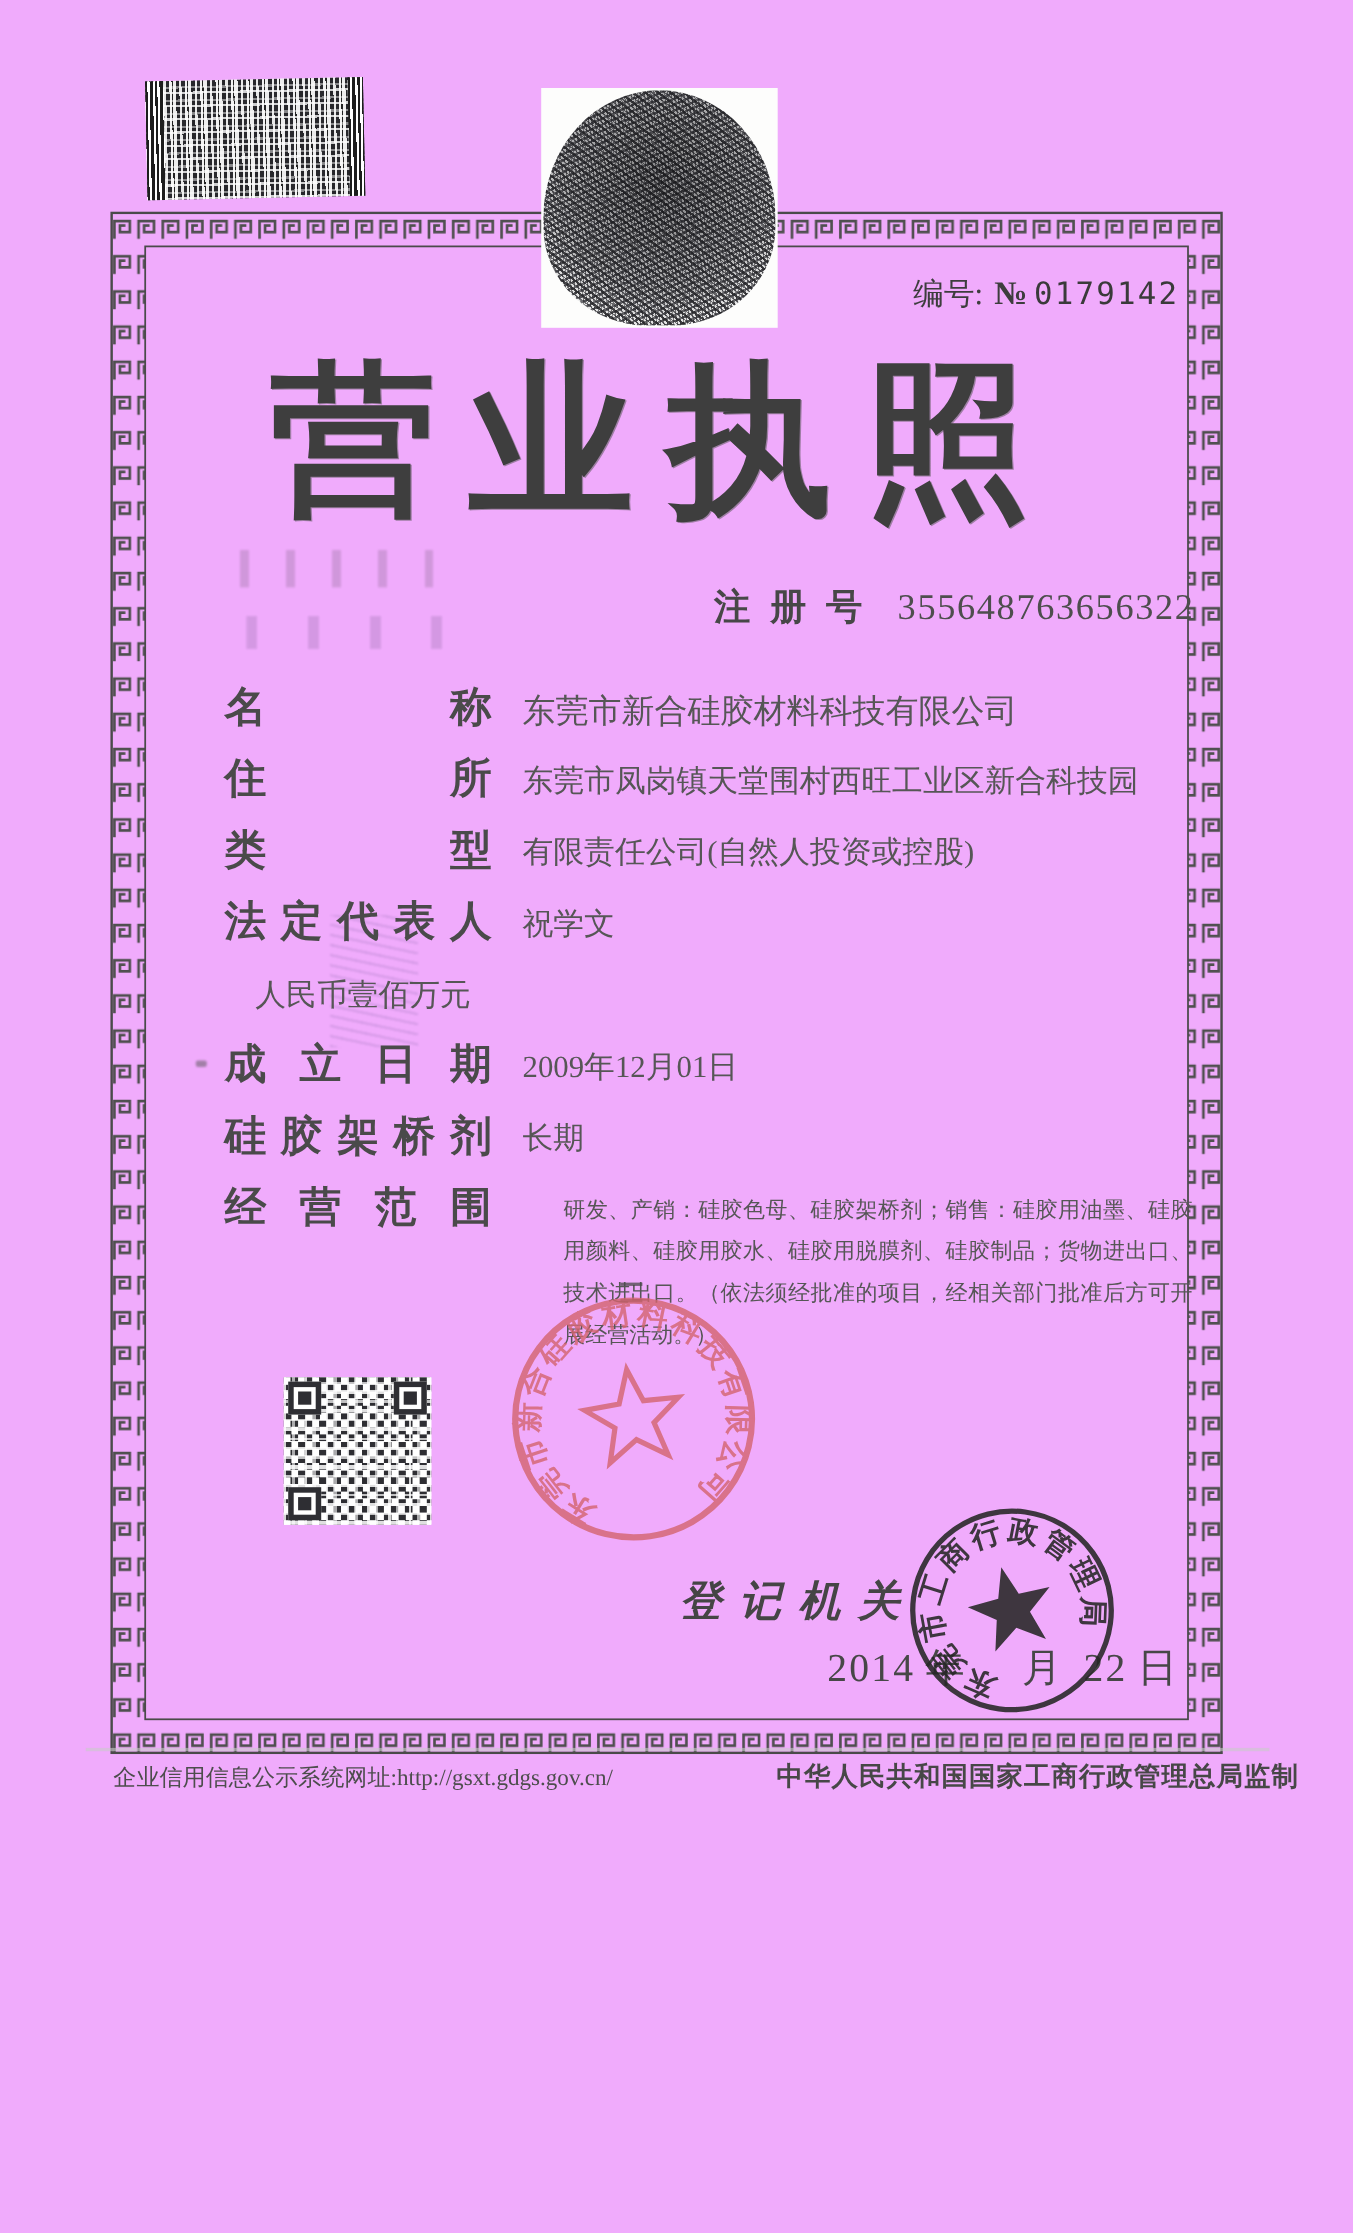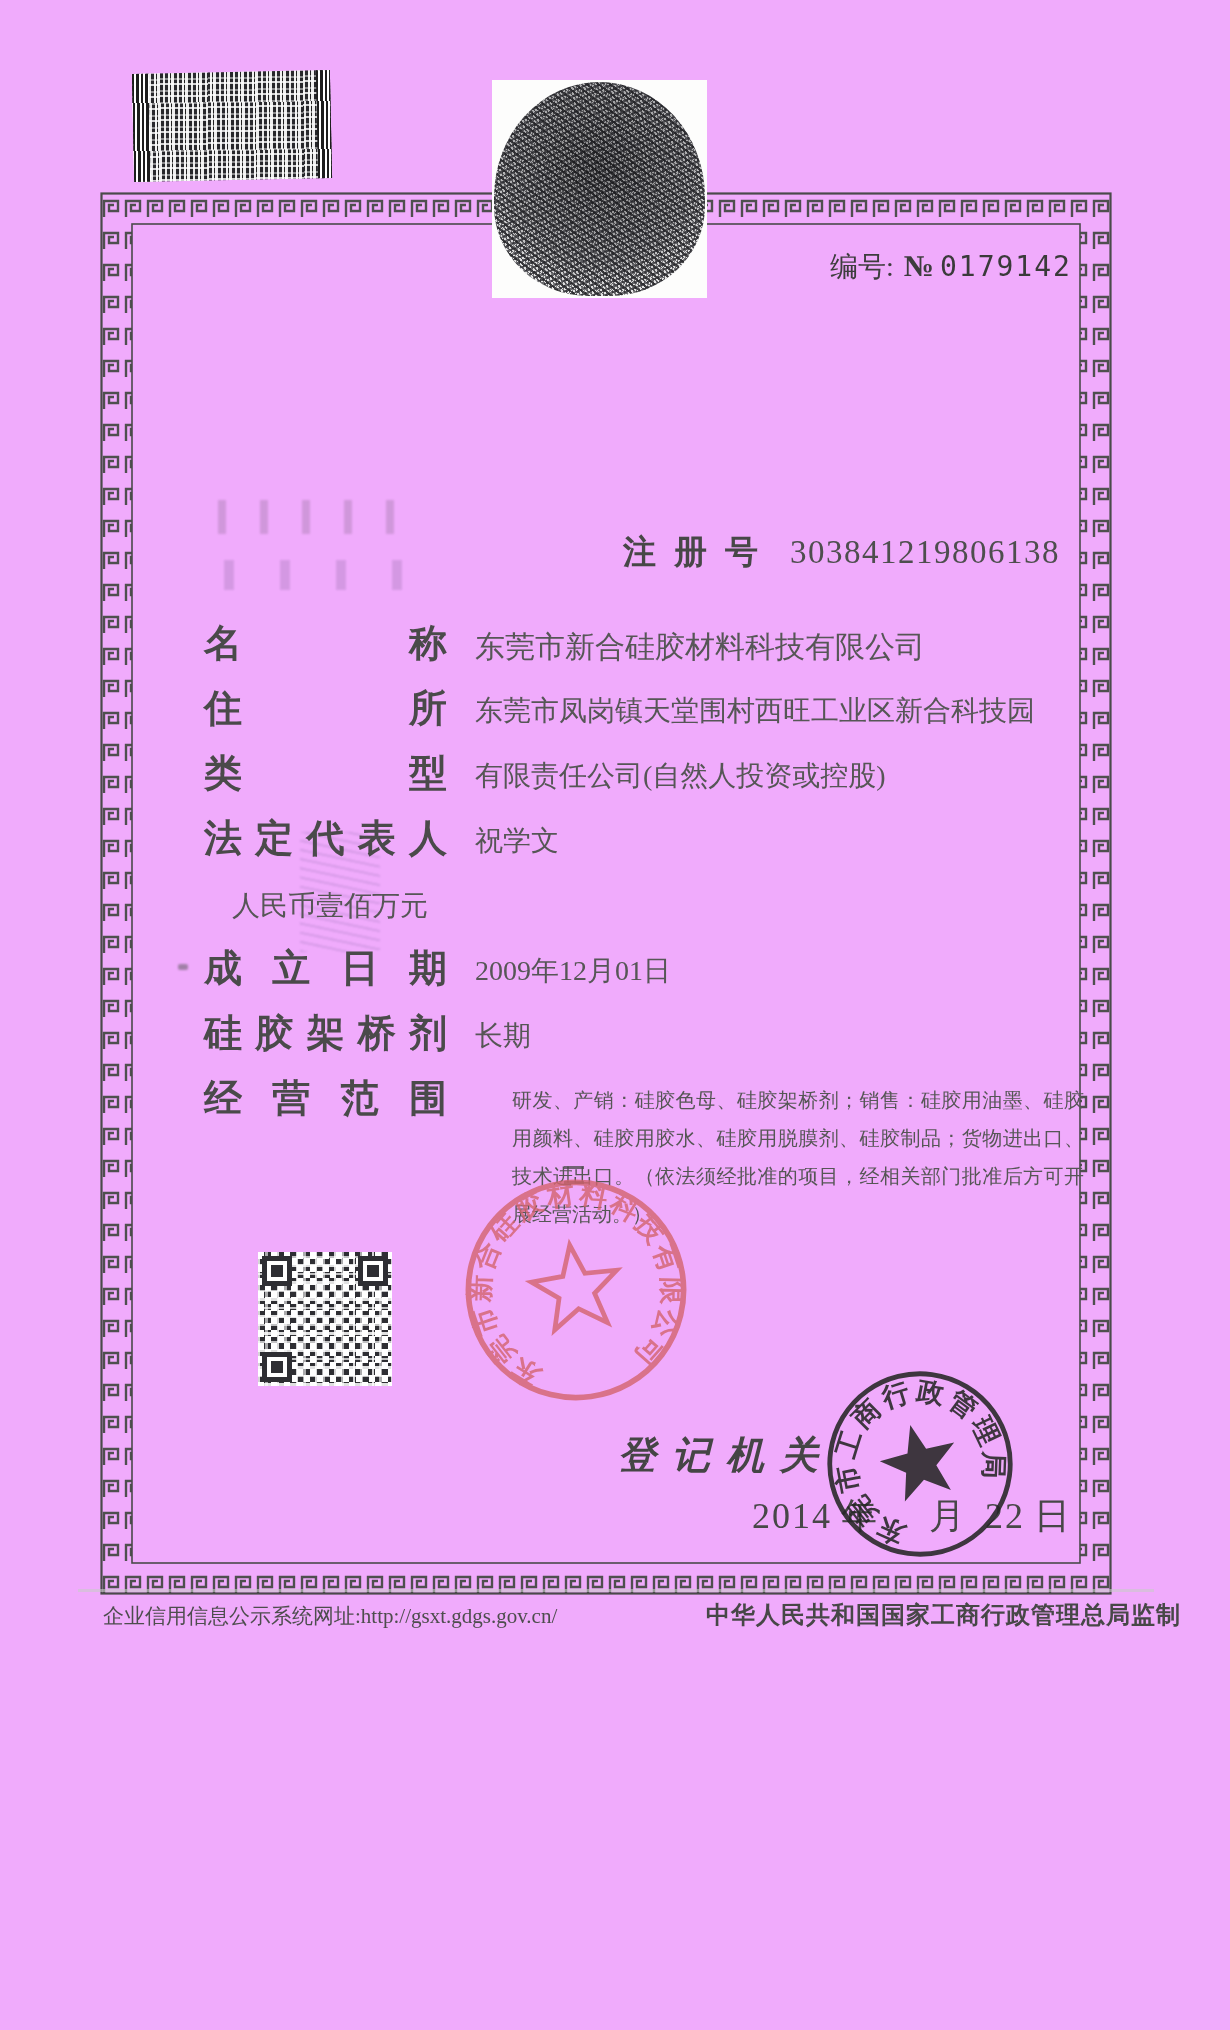--- a/index.html
+++ b/index.html
@@ -39,21 +39,21 @@
   .serial{position:absolute;left:830px;top:248px;z-index:4;font-size:28px;color:#3d3d3d;white-space:nowrap;}
   .serial .no-sym{font-weight:bold;font-size:30px;margin:0 6px 0 10px;}
   .serial .num{font-family:"DejaVu Sans Mono",monospace;font-size:28px;letter-spacing:2px;color:#3a3a3a;}
   .title{
     position:absolute;left:100px;top:318px;width:1012px;z-index:4;
     text-align:center;font-family:"Liberation Sans",sans-serif;
     font-size:150px;line-height:1.1;font-weight:900;color:#3e3e3e;
     letter-spacing:30px;margin-right:-30px;text-shadow:1px 1px 0 rgba(90,90,90,.55);
   }
   .regno{position:absolute;left:623px;top:530px;z-index:4;white-space:nowrap;}
-  .regno .lbl{font-size:33px;font-weight:600;letter-spacing:18px;color:#474747;}
+  .regno .lbl{font-size:33px;font-weight:600;letter-spacing:18px;color:#474747;margin-left:26px;}
   .regno .val{font-size:33px;letter-spacing:1.5px;margin-left:14px;color:#4e4e4e;}
   
   .fields{position:absolute;left:204px;top:622px;width:880px;z-index:4;}
   .field-row{display:flex;height:65px;align-items:flex-start;}
   .field-label{
     width:243px;flex:0 0 243px;font-size:38px;font-weight:600;color:#4a4a4a;
     text-align:justify;text-align-last:justify;line-height:1.15;
   }
   .field-value{margin-left:28px;font-size:28px;color:#565656;padding-top:7px;line-height:1.2;}
   .field-row.r-name .field-value{font-size:30px;}
@@ -121,23 +121,24 @@
       <path d="M0 0 H1012 V1403 H0 Z M32 32 H980 V1371 H32 Z" fill-rule="evenodd" fill="url(#meander)"></path>
       <rect x="1.5" y="1.5" width="1009" height="1400" fill="none" stroke="#4a4a4a" stroke-width="2.2"></rect>
       <rect x="32" y="32" width="948" height="1339" fill="none" stroke="#4a4a4a" stroke-width="1.6"></rect>
     </svg>
   </div>
 
   <div class="serial">
     <span>编号:</span><span class="no-sym">№</span><span class="num">0179142</span>
   </div>
 
+  <div class="title">营业执照</div>
 
   <div class="regno">
-    <span class="lbl">注册号</span><span class="val">303841219806138</span>
+    <span class="lbl">注册号</span><span class="val">355648763656322</span>
   </div>
 
   <div class="fields">
     <div class="field-row r-name">
       <div class="field-label">名称</div>
       <div class="field-value">东莞市新合硅胶材料科技有限公司</div>
     </div>
     <div class="field-row">
       <div class="field-label">住所</div>
       <div class="field-value">东莞市凤岗镇天堂围村西旺工业区新合科技园</div>

